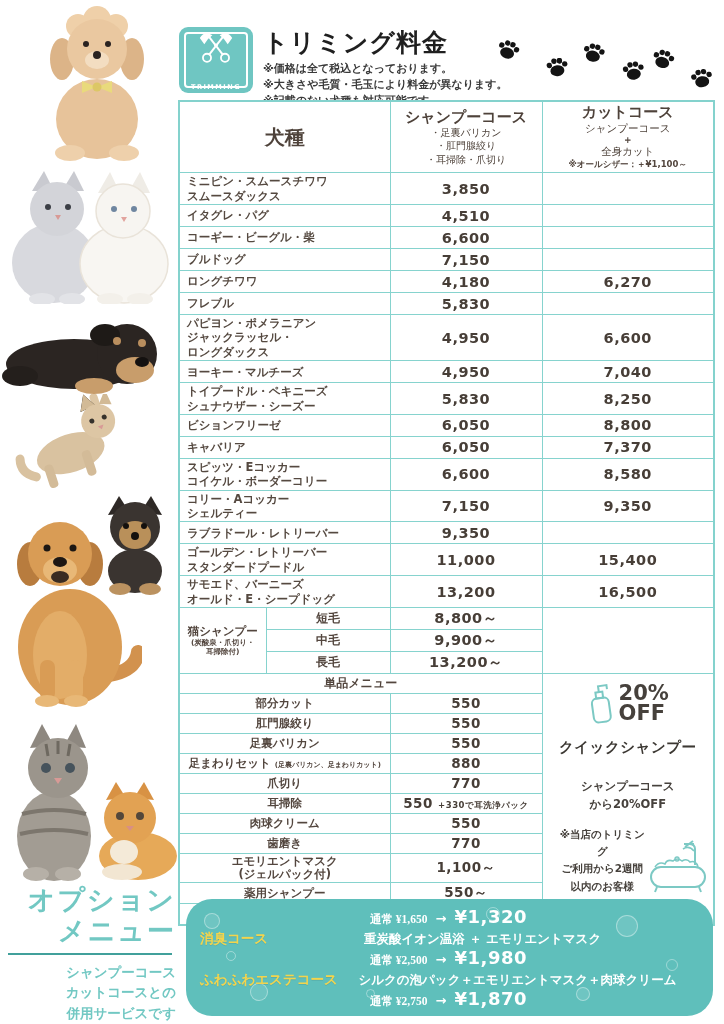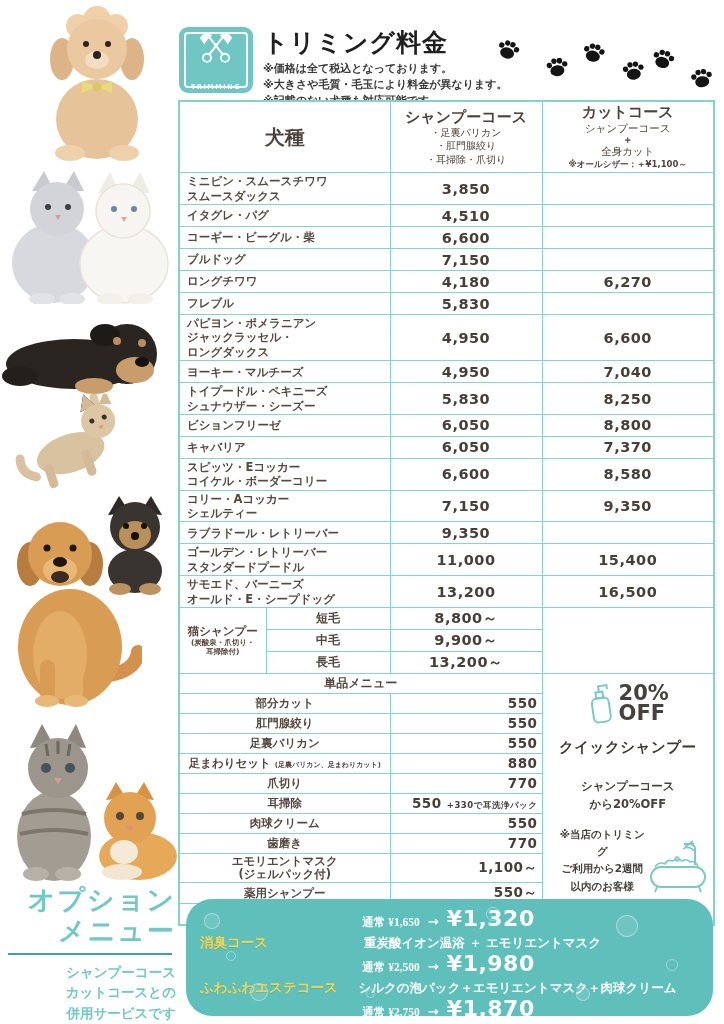--- a/index.html
+++ b/index.html
@@ -30,21 +30,21 @@
 
   .th-breed { font-size:20px; font-weight:bold; color:#4e423a; text-align:center; }
   .th-main  { font-size:15px; font-weight:bold; color:#4e423a; text-align:center; line-height:1.2; }
   .th-sub   { font-size:10px; font-weight:normal; color:#4e423a; text-align:center; line-height:1.35; }
   .th-plus  { font-size:10px; font-weight:bold; text-align:center; line-height:0.9; }
   .th-note  { font-size:8.5px; font-weight:bold; text-align:center; margin-top:1px; }
 
   .breed { text-align:left; font-size:11.5px; font-weight:bold; line-height:1.25;
            white-space:pre-line; padding-left:7px; color:#554940; }
   .price { text-align:center; font-size:14.5px; font-weight:bold; color:#473e37; letter-spacing:0.5px; }
-  .price-sm { font-size:13.5px;text-align:right; }
+  .price-sm { font-size:13.5px; }
   .note-inline { font-size:8.5px; font-weight:bold; }
 
   .cat-cell { text-align:center; font-size:11.5px; font-weight:bold; line-height:1.2; padding:0 2px; }
   .cat-note { font-size:7.5px; white-space:pre-line; }
   .cat-type { text-align:center; font-size:12px; font-weight:bold; }
 
   .single-hdr { text-align:center; font-size:12px; font-weight:bold; }
   .item-name { text-align:center; font-size:11.5px; font-weight:bold; padding-left:4px; white-space:pre-line; line-height:1.15; }
   .item-note { font-size:7px; }
 
@@ -67,21 +67,21 @@
              padding:8px 16px 6px 14px; overflow:hidden; }
   .bubble { position:absolute; border-radius:50%; border:1.5px solid rgba(255,255,255,0.38); }
   .bubble.fill { background:rgba(255,255,255,0.10); }
   .course { position:relative; margin-bottom:3px; }
   .course-row1 { display:flex; align-items:baseline; }
   .course-name { color:#f3d44c; font-size:13.5px; font-weight:bold; white-space:nowrap; text-shadow:0 1px 0 rgba(0,0,0,0.08); }
   .course-desc { flex:1; text-align:center; color:#ffffff; font-size:12.5px; font-weight:bold; }
   .course-row2 { text-align:center; color:#ffffff; line-height:1.1; }
   .course-normal { font-size:11.5px; font-weight:bold;font-family:Liberation Serif, serif; }
   .course-arrow { font-size:13px; font-weight:bold; margin:0 3px; }
-  .course-price { font-size:22px; font-weight:bold; letter-spacing:0.5px; }
+  .course-price { font-size:18px; font-weight:bold; letter-spacing:0.5px; }
 </style>
 </head>
 <body>
 
 <div id="page">
 
   <svg class="abs" style="left:30px; top:5px;" width="135" height="158" viewBox="0 0 135 158">
     <ellipse cx="67" cy="114" rx="41" ry="40" fill="#e7c39a"></ellipse>
     <ellipse cx="40" cy="148" rx="15" ry="8" fill="#eed0ab"></ellipse>
     <ellipse cx="94" cy="148" rx="15" ry="8" fill="#eed0ab"></ellipse>

